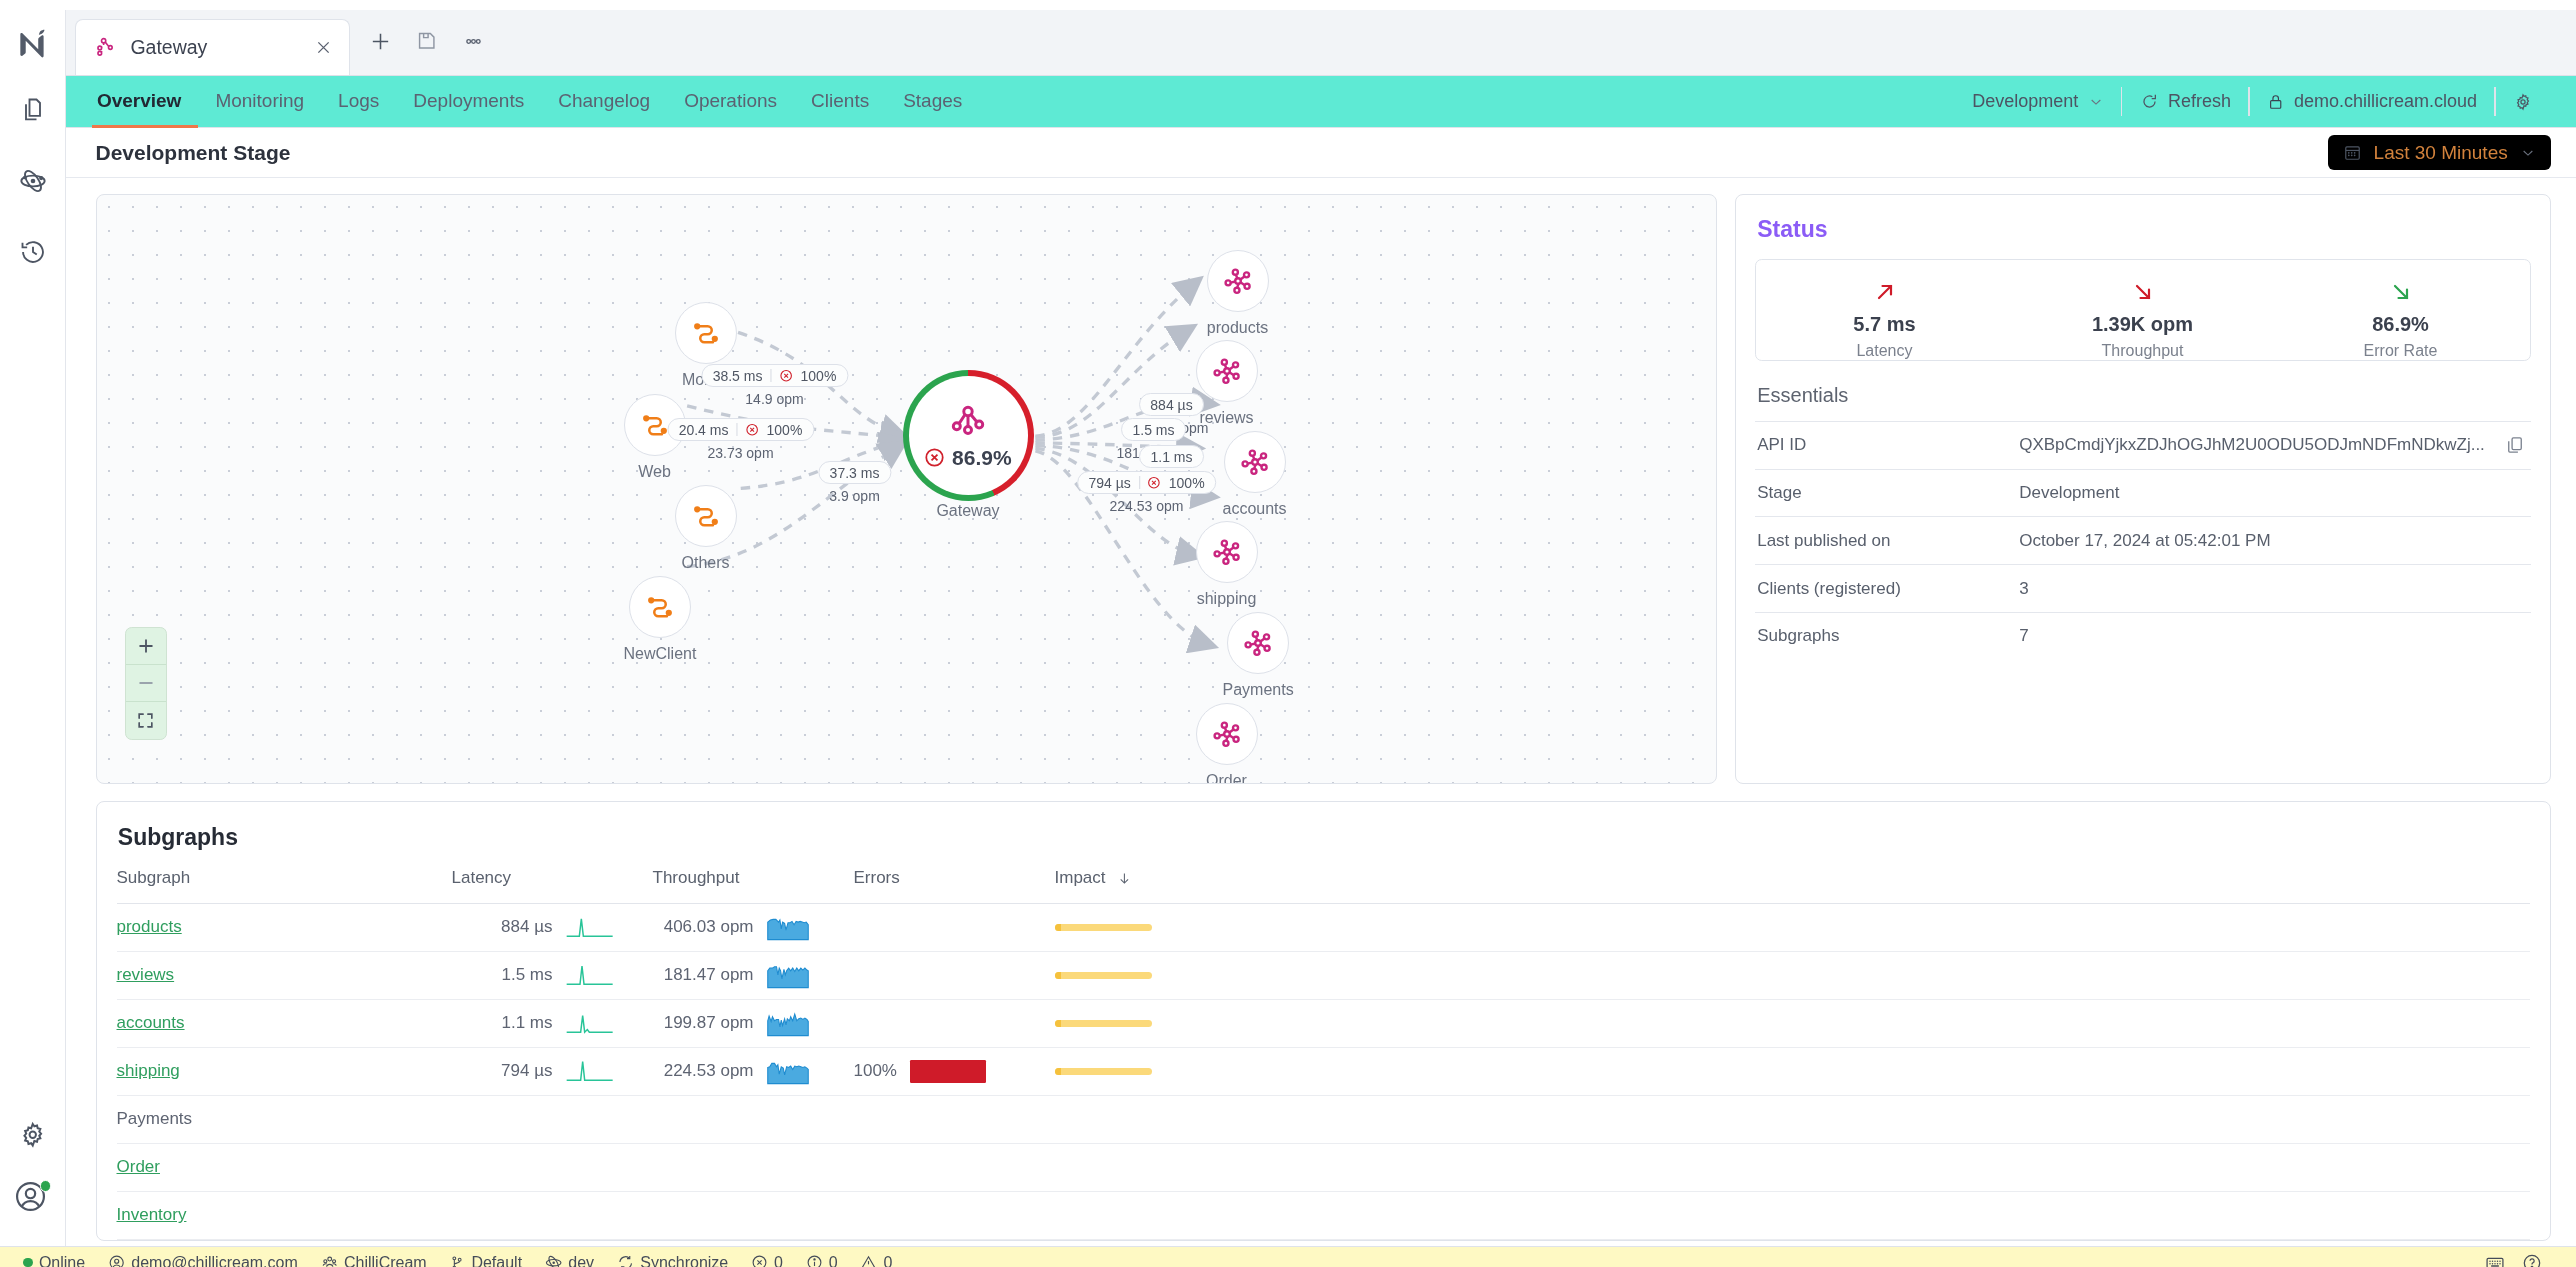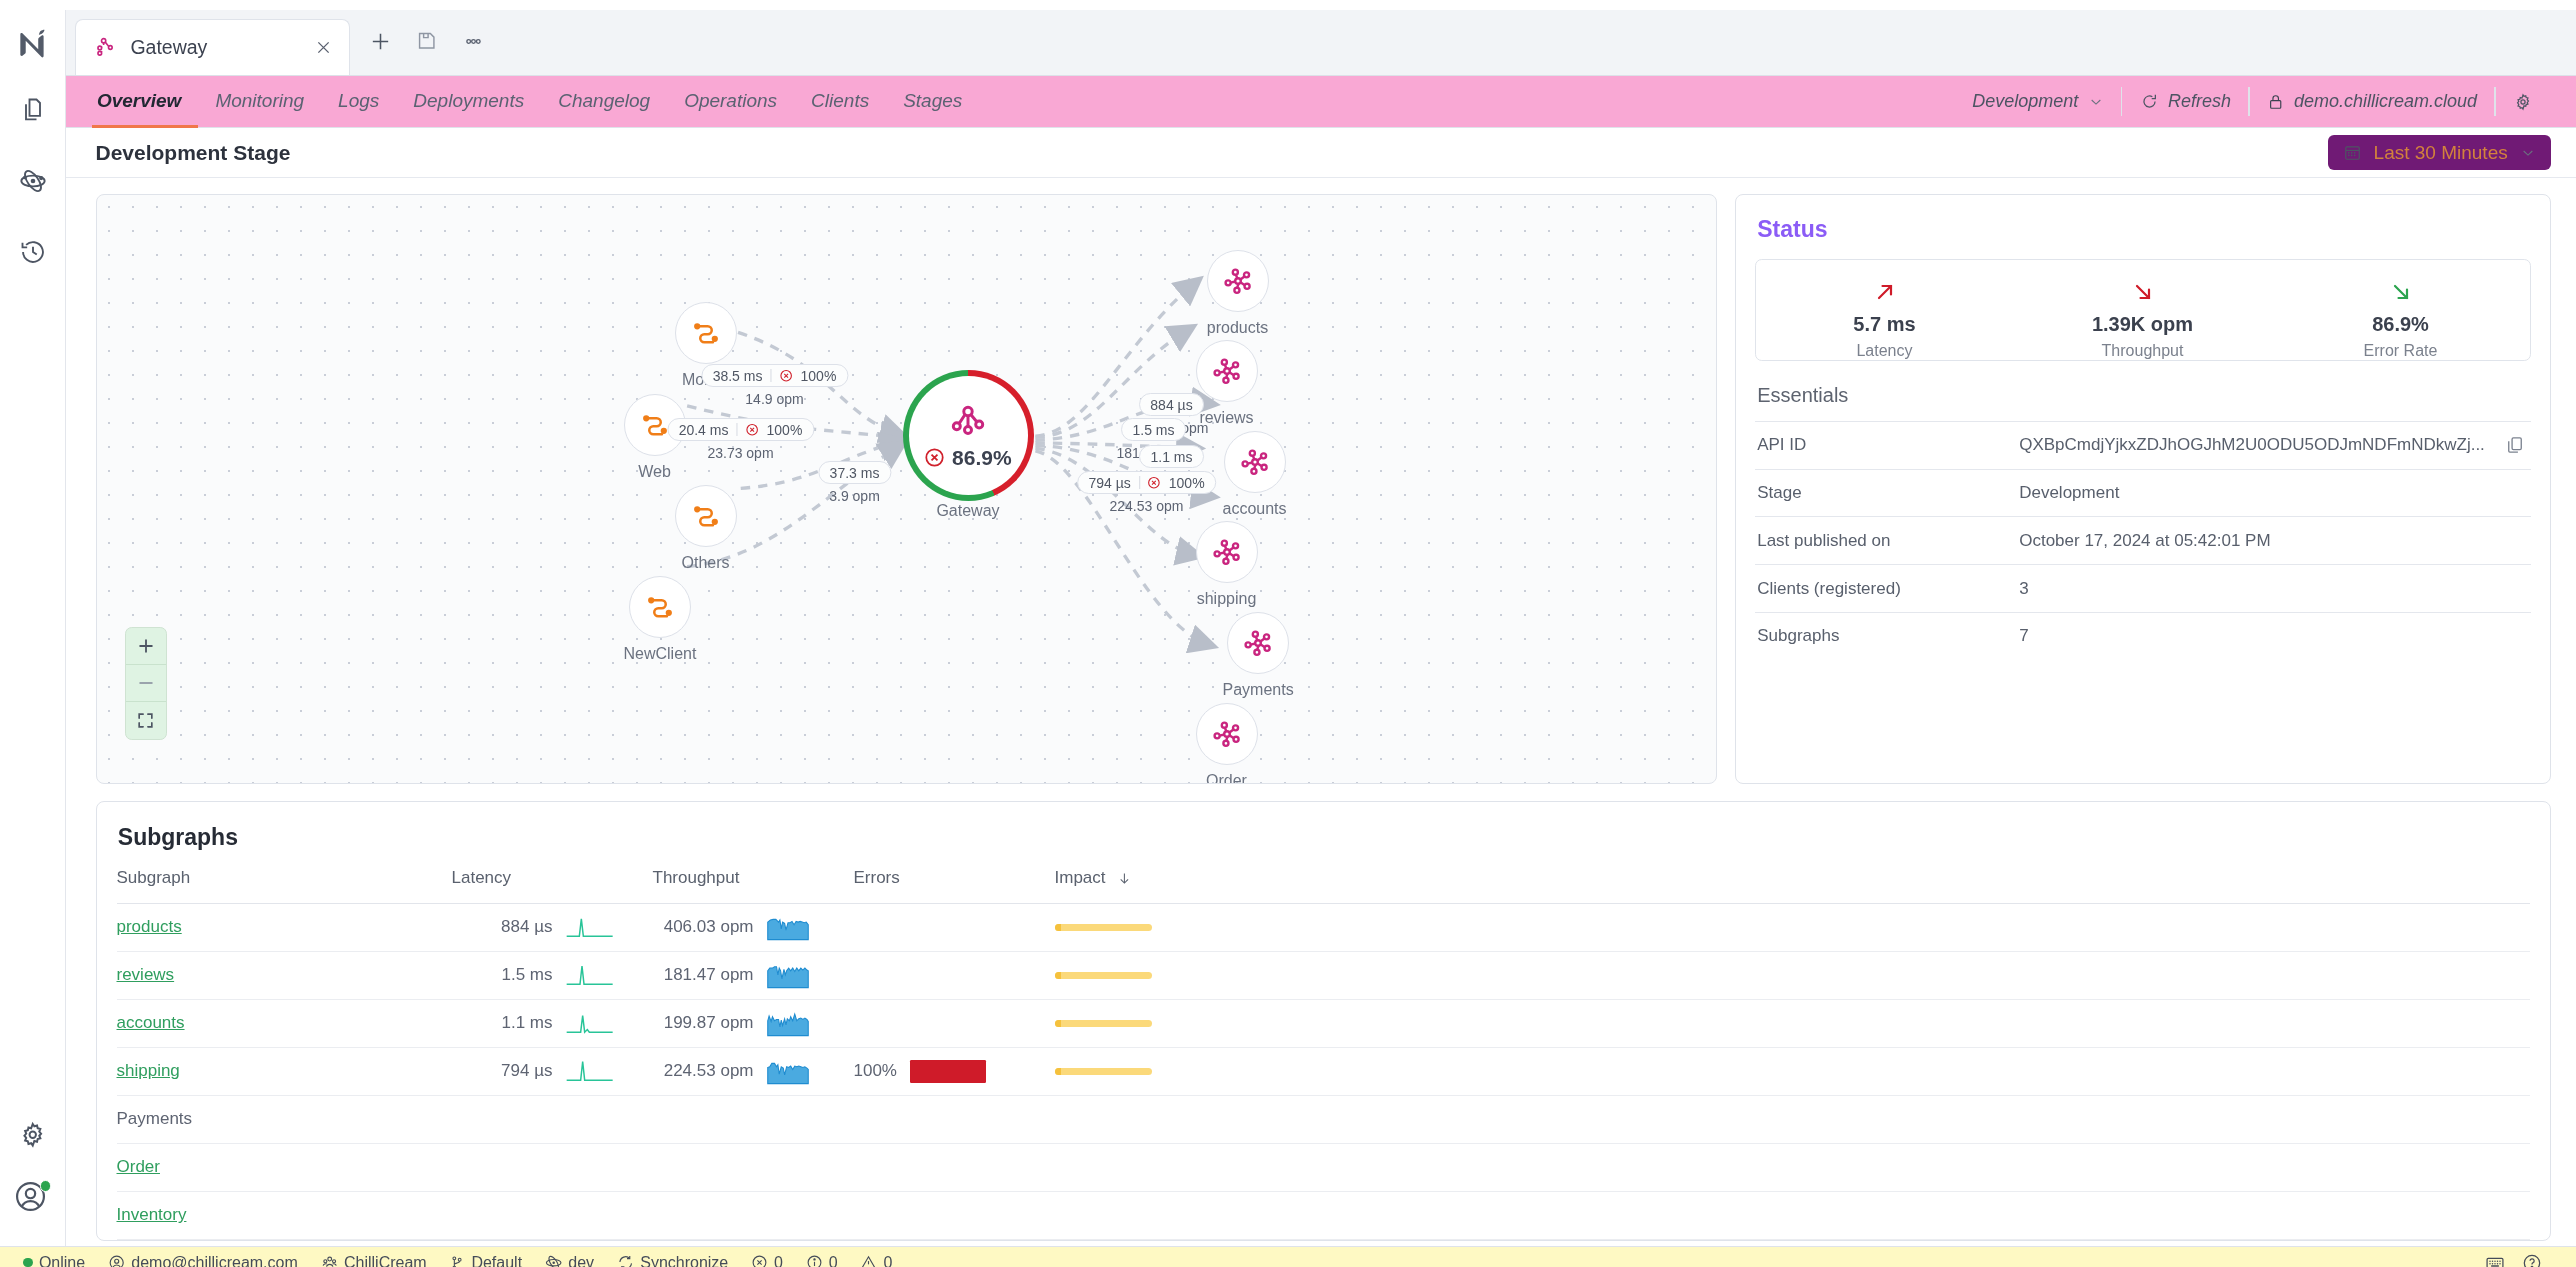--- a/index.html
+++ b/index.html
@@ -60,22 +60,21 @@
   .tab-close { width: 23px; height: 23px; display:flex; align-items:center; justify-content:center; cursor:pointer;}
   .tabstrip-actions { display: flex; align-items: center; gap: 10.7px; padding: 0 0 16px 12px; }
   .tsa-btn { width: 36px; height: 36px; display: flex; align-items:center; justify-content:center; cursor:pointer; }
 
   
   .navbar {
     height: 52px; flex: 0 0 52px;
     border-bottom: 1.3px solid #dfe3ea;
     display: flex; align-items: stretch; justify-content: space-between;
     padding: 0 25.5px 0 25.5px;
-    background: #f9a8d4;
-    font-style: italic;
+    background: #5eead4;
   }
   .navtabs { display: flex; align-items: stretch; gap: 0; }
   .navtab {
     display: flex; align-items: center; padding: 0 17px;
     font-size: 19px; color: #5b6272; cursor: pointer;
     border-bottom: 3.4px solid transparent;
     margin-bottom: -1.3px;
   }
   .navtab:first-child { padding-left: 5.4px; }
   .navtab.active { color: #222833; font-weight: 600; border-bottom-color: #f0774a; }
@@ -86,21 +85,21 @@
   
   .stagebar {
     height: 50px; flex: 0 0 50px;
     display: flex; align-items: center; justify-content: space-between;
     padding: 0 25.5px 0 29.5px;
     border-bottom: 0.7px solid #e6e9ef;
   }
   .stage-title { font-size: 21px; color: #2d323d; font-weight: 600; }
   .range-pill {
     display: flex; align-items: center; gap: 12px;
-    background: #701a75; border-radius: 6px;
+    background: #000000; border-radius: 6px;
     padding: 6.7px 14.8px; cursor: pointer;
   }
   .range-label { font-size: 19px; color: #d2823c; }
 
   
   .content { flex: 1; min-height: 0; overflow: hidden; padding: 16px 25.5px 0 29.5px; background: #ffffff; }
   .top-grid { display: flex; gap: 17.4px; height: 590px; }
 
   
   .graph-card {

